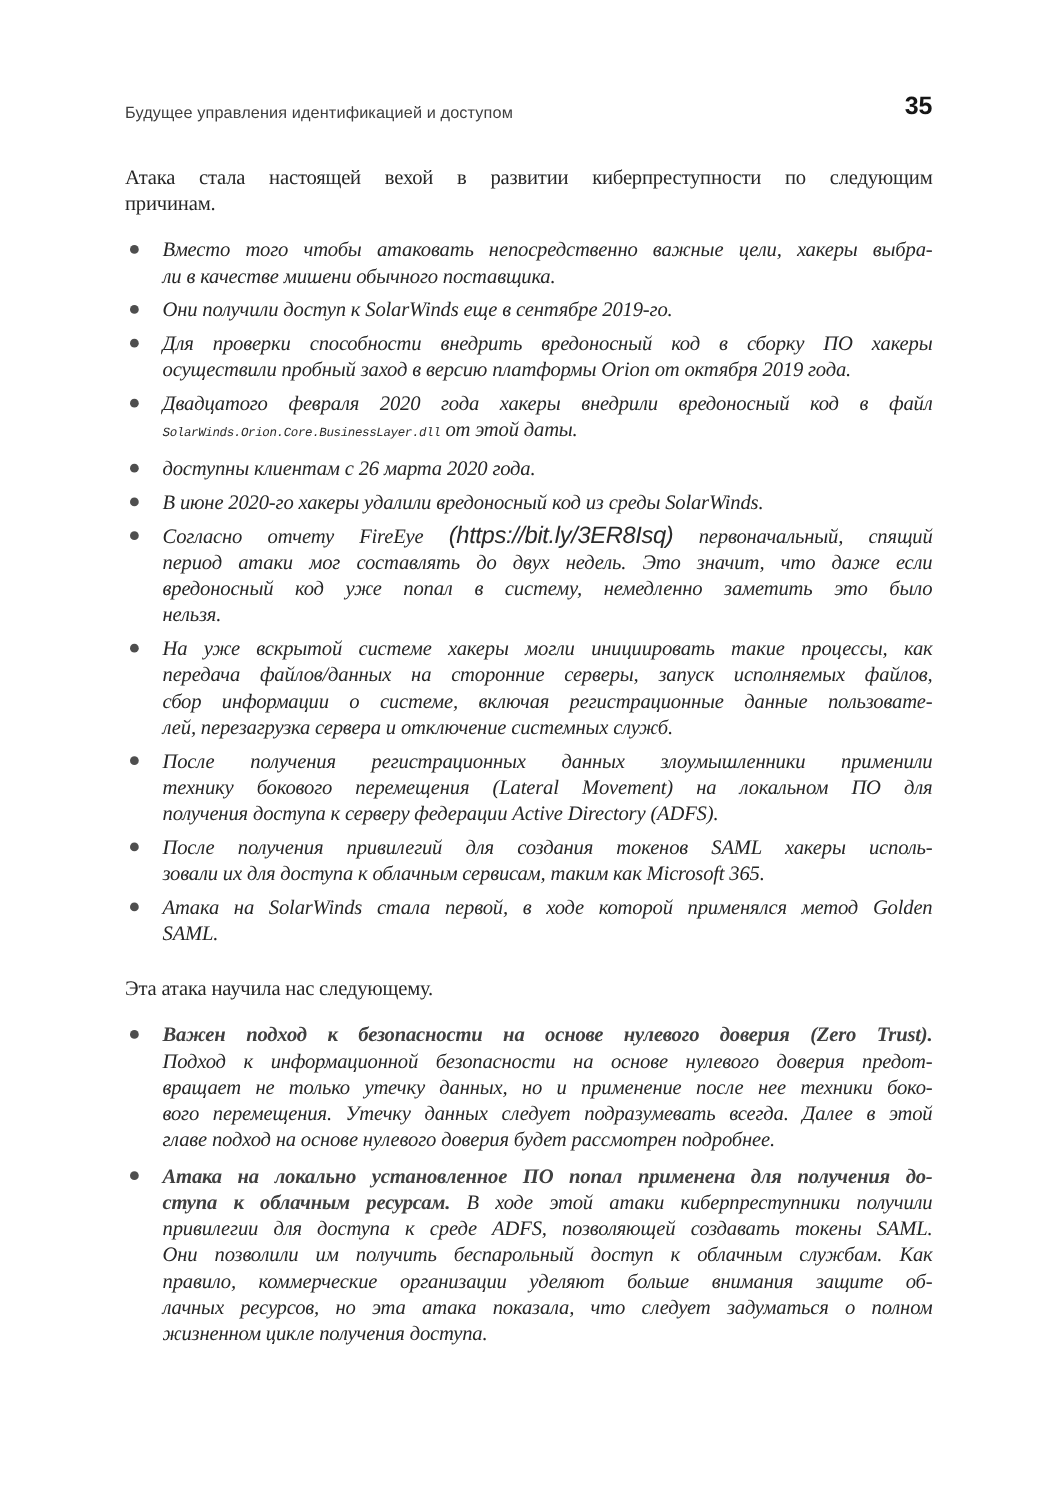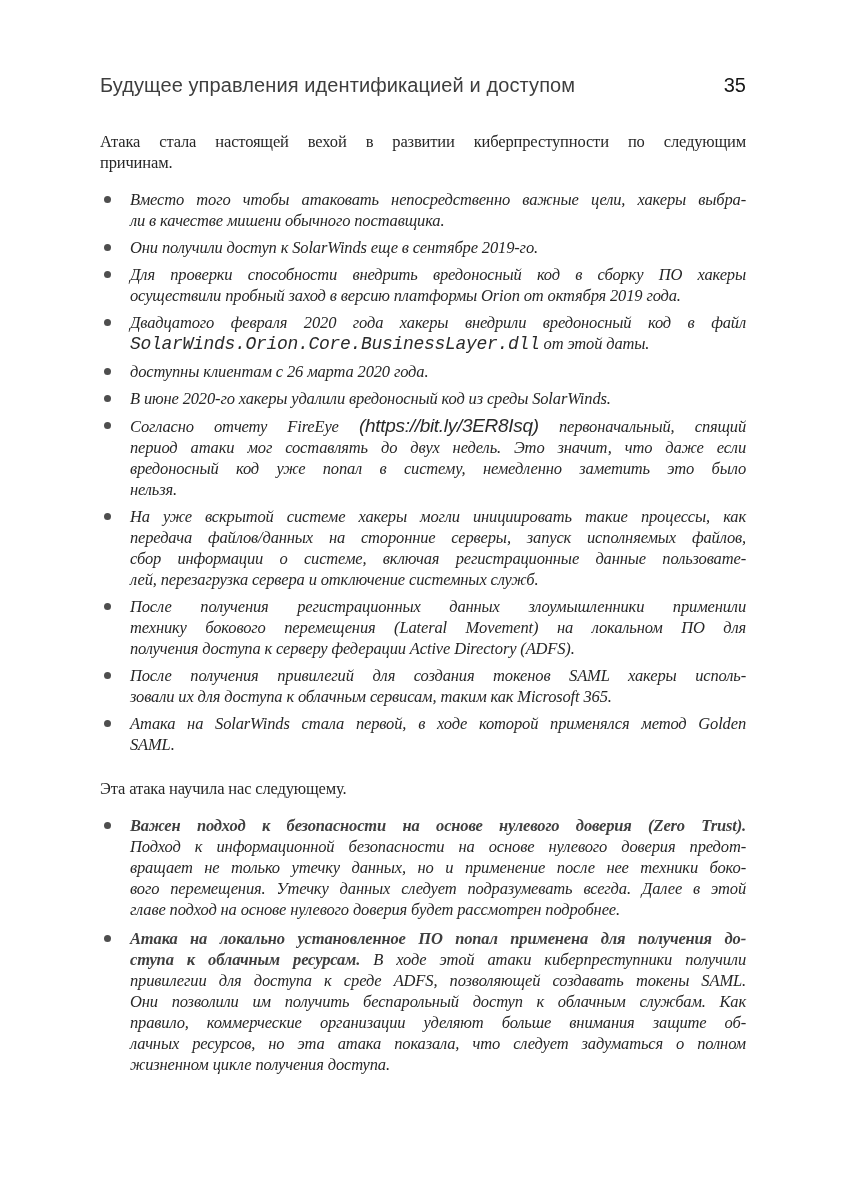--- a/index.html
+++ b/index.html
@@ -19,28 +19,28 @@
     width: 646px;
   }
   .pagehead {
     display: flex;
     justify-content: space-between;
     align-items: flex-end;
     margin-bottom: 34px;
   }
   .running-title {
     font-family: "Liberation Sans", sans-serif;
-    font-size: 20px;
+    font-size: 13px;
     color: #3e3e3e;
     letter-spacing: 0.1px;
   }
   .page-number {
     font-family: "Liberation Sans", sans-serif;
     font-size: 20px;
-    font-weight: normal;
+    font-weight: bold;
     color: #161616;
   }
   .line {
     font-size: 16.5px;
     line-height: 21px;
     color: #262626;
     letter-spacing: -0.15px;
     text-align: left;
     white-space: normal;
   }
@@ -68,21 +68,21 @@
     top: 7px;
     width: 7px;
     height: 7px;
     border-radius: 50%;
     background: #4e4e4e;
   }
   .run-n { }
   .run-b { font-weight: bold; color: #404040; }
   .run-m {
     font-family: "Liberation Mono", monospace;
-    font-size: 18px;
+    font-size: 10px;
     letter-spacing: -0.3px;
     color: #2a2a2a;
   }
   .run-u {
     font-family: "Liberation Sans", sans-serif;
     font-size: 19px;
     letter-spacing: -0.3px;
     color: #2a2a2a;
   }
 </style>

